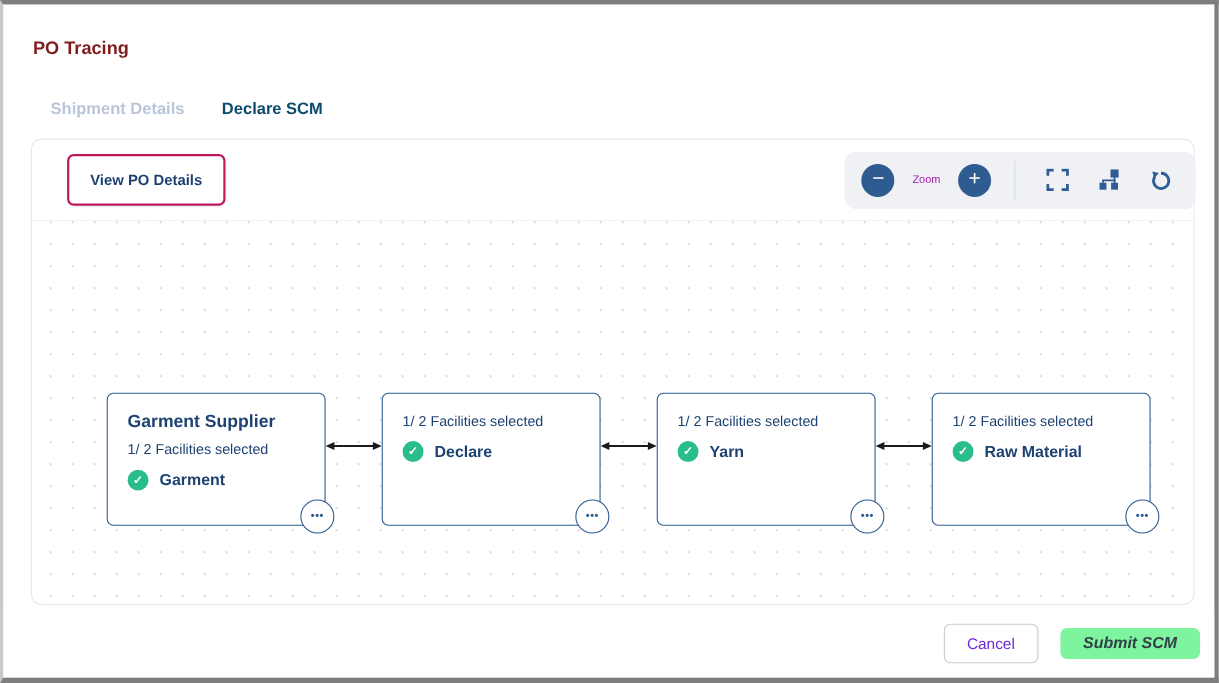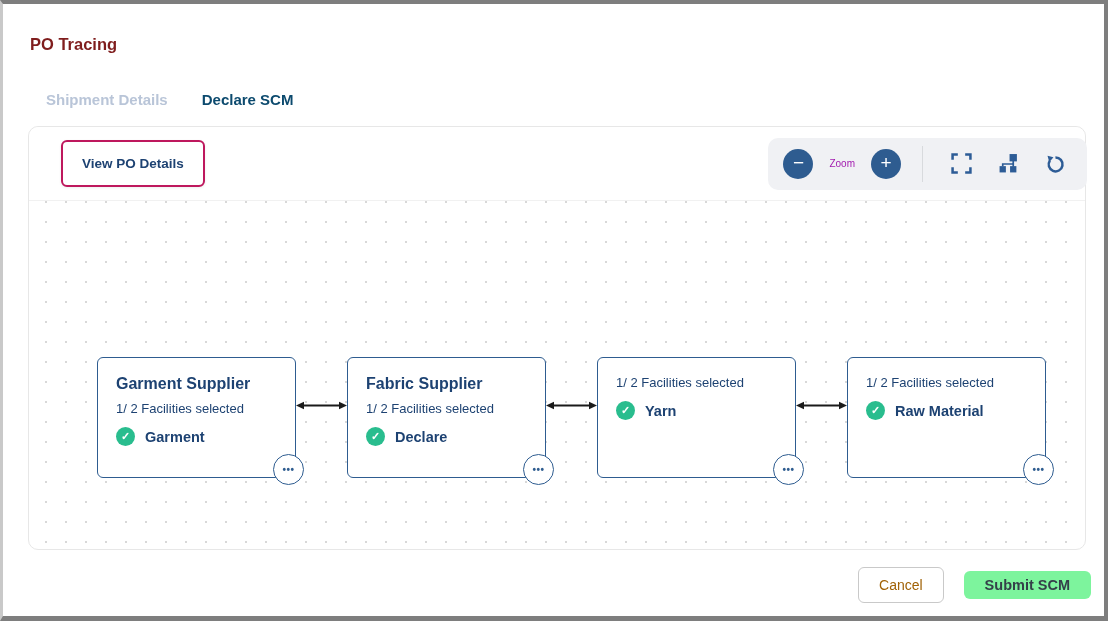--- a/index.html
+++ b/index.html
@@ -70,26 +70,27 @@
     font-size:10px; letter-spacing:.5px; font-weight:700; cursor:pointer;
   }
   .arrow { position:absolute; top:198px; width:51px; height:13px; }
 
   .footer {
     position:absolute; left:0; right:0; bottom:0; height:62px; background:#fff;
     display:flex; align-items:center; justify-content:flex-end; gap:20px; padding-right:13px;
   }
   .cancel-btn {
     background:#fff; border:1px solid #c9c9c9; border-radius:6px; padding:9px 20px;
-    font-size:14px; color:#a16207; cursor:pointer; font-family:"Liberation Sans", sans-serif;
+    font-size:14px; color:#6d28d9; cursor:pointer; font-family:"Liberation Sans", sans-serif;
   }
   .submit-btn {
     background:#7df49d; border:none; border-radius:6px; padding:6px 21px;
     font-size:14.5px; font-weight:700; color:#344049; cursor:pointer;
     font-family:"Liberation Sans", sans-serif;
+    font-style:italic;
   }
 </style>
 </head>
 <body>
 
 <div class="window">
 
   <div class="page-title">PO Tracing</div>
 
   <div class="tabs">
@@ -139,21 +140,20 @@
         <div class="node-title">Garment Supplier</div>
         <div class="node-sub">1/ 2 Facilities selected</div>
         <div class="tag-row">
           <span class="check">✓</span>
           <span class="tag-label">Garment</span>
         </div>
         <div class="more-chip">•••</div>
       </div>
 
       <div class="node" style="left:318px">
-        <div class="node-title">Fabric Supplier</div>
         <div class="node-sub">1/ 2 Facilities selected</div>
         <div class="tag-row">
           <span class="check">✓</span>
           <span class="tag-label">Declare</span>
         </div>
         <div class="more-chip">•••</div>
       </div>
 
       <div class="node" style="left:568px">
         <div class="node-sub">1/ 2 Facilities selected</div>

